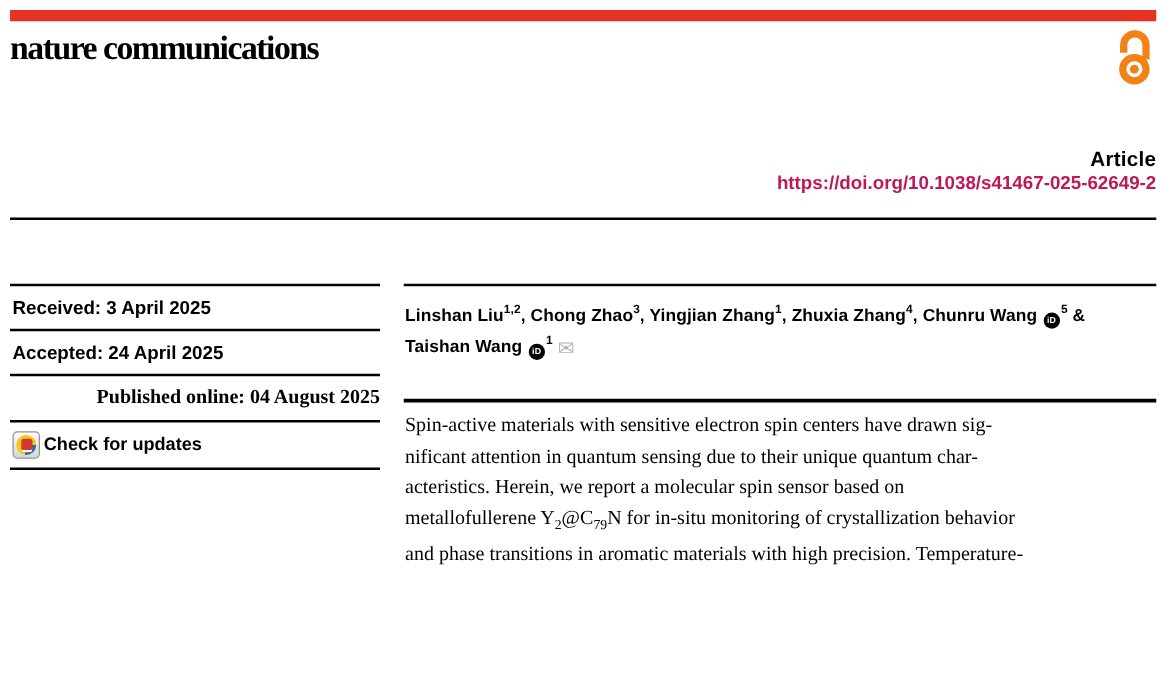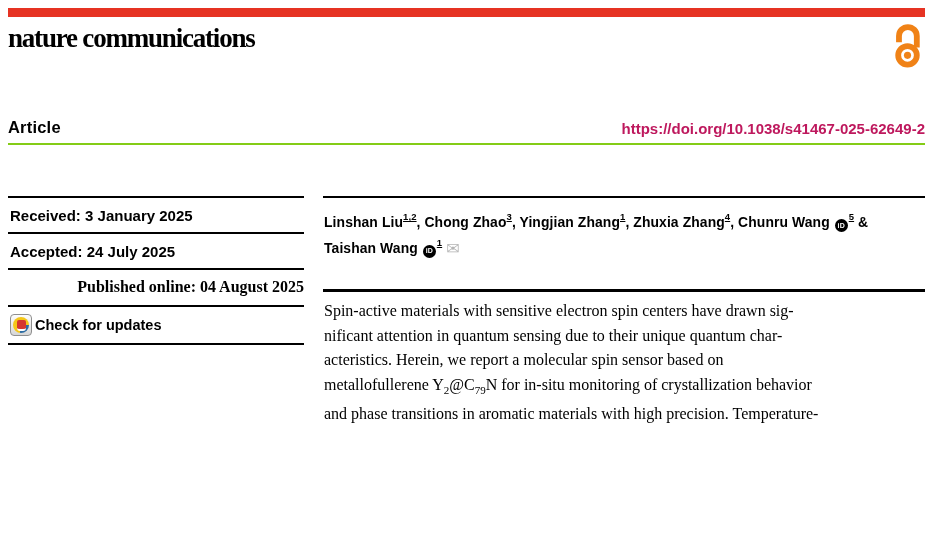--- a/index.html
+++ b/index.html
@@ -17,21 +17,21 @@
   .journal-name {
     font-family:"Liberation Serif", serif;
     font-weight:bold; font-size:27px; letter-spacing:-1.2px;
     margin-top:6px;
   }
   .oa-icon { margin-top:4px; margin-right:2px; }
 
   
   .article-bar {
     display:flex; justify-content:space-between; align-items:flex-end;
-    margin-top:46px; padding-bottom:6px; border-bottom:2px solid #84cc16;
+    margin-top:46px; padding-bottom:19px; border-bottom:2px solid #000000;flex-direction:column;
   }
   .article-type { font-size:16.5px; font-weight:bold; letter-spacing:0.2px; }
   .doi-link { font-size:15px; font-weight:bold; color:#be185d; text-decoration:none; }
 
   
   .title {
     font-family:"Liberation Serif", serif;
     font-weight:bold; font-size:39px; line-height:48px; letter-spacing:-0.5px;
     margin-top:8px;
   }
@@ -73,21 +73,21 @@
     display:flex; align-items:center; justify-content:center;
   }
   .cm-book {
     width:9px; height:11px; background:#d6372e;
     border-radius:2px 2px 3px 3px; border-bottom:2px solid #fff;
   }
 
   
   .authors-block { border-top:2px solid #000; padding:9px 0 0 1px; }
   .authors { font-size:13.9px; font-weight:bold; line-height:22px; letter-spacing:0.1px; }
-  .authors sup { font-size:9.5px; position:relative; top:-1px;text-decoration:underline; }
+  .authors sup { font-size:9.5px; position:relative; top:-1px; }
 
   .inline-icon { display:inline-flex; }
   .icon-orcid {
     width:13px; height:13px; border-radius:50%;
     background:#000; color:#fff;
     font-size:7px; font-weight:bold;
     align-items:center; justify-content:center;
     vertical-align:-1px; margin:0 1px;
     font-family:"Liberation Sans", sans-serif;
   }
@@ -125,22 +125,22 @@
 
   <div class="article-bar">
     <div class="article-type">Article</div>
     <a class="doi-link" href="#">https://doi.org/10.1038/s41467-025-62649-2</a>
   </div>
 
 
   <div class="main">
 
     <div class="sidebar">
-      <div class="side-row">Received: 3 January 2025</div>
-      <div class="side-row">Accepted: 24 July 2025</div>
+      <div class="side-row">Received: 3 April 2025</div>
+      <div class="side-row">Accepted: 24 April 2025</div>
       <div class="side-row serif">Published online: 04 August 2025</div>
       <div class="side-row updates">
         <span class="cm-box">
           <span class="cm-ring">
               <span class="cm-book"></span>
             </span>
         </span>
         <span>Check for updates</span>
       </div>
     </div>

